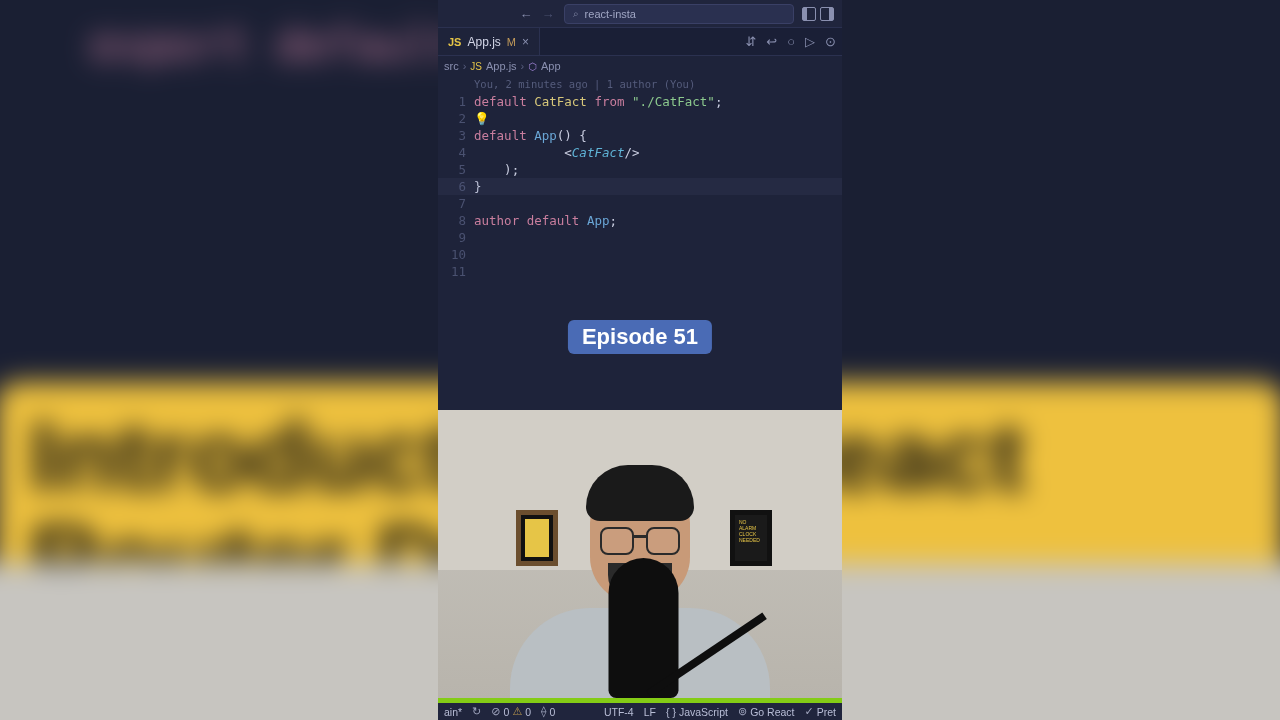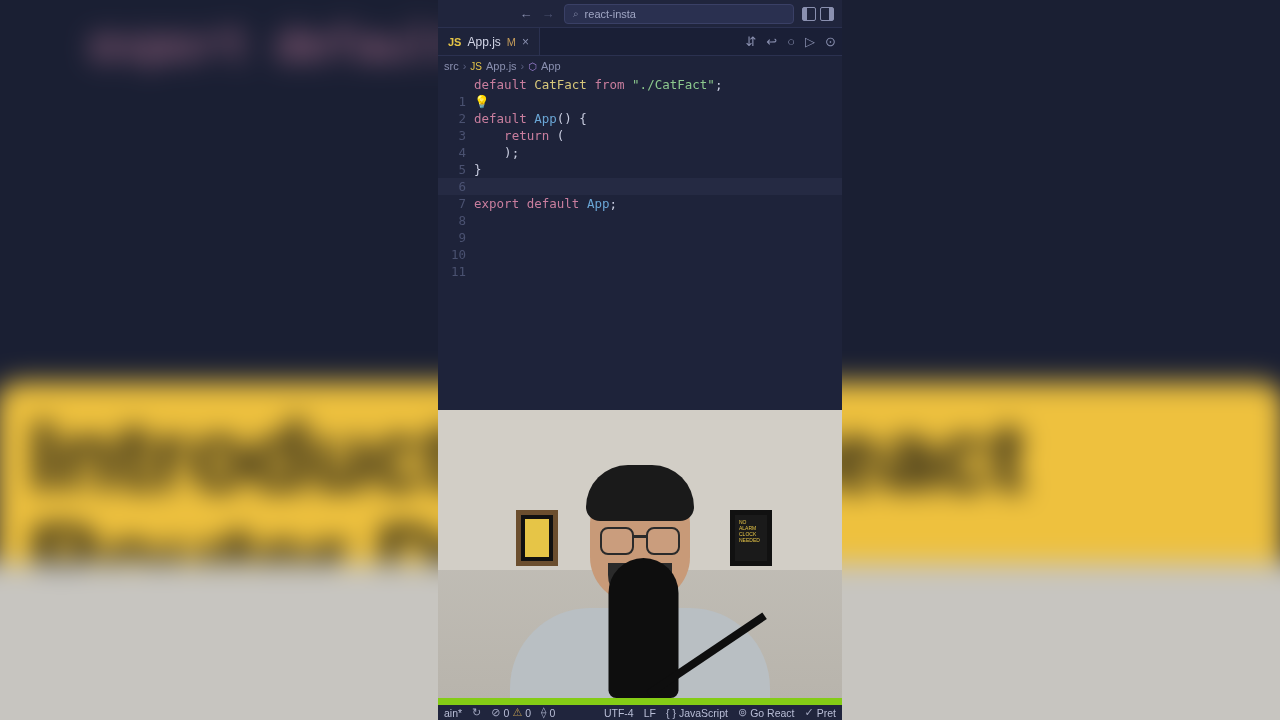--- a/index.html
+++ b/index.html
@@ -336,21 +336,21 @@
     bottom: 0; left: 0; right: 0;
     height: 22px;
     background: #20253d;
     display: flex;
     align-items: center;
     font-size: 10.5px;
     color: #b8bdd6;
     padding: 0 6px;
     gap: 10px;
     z-index: 40;
-    border-top: 7px solid #84cc16;
+    border-top: 5px solid #84cc16;
   }
   .statusbar .item { display: flex; align-items: center; gap: 3px; white-space: nowrap; }
   .statusbar .warn { color: #d0a850; }
   .statusbar .spacer { flex: 1; }
   .statusbar .ico { font-size: 11px; opacity: 0.85; }
 
 </style>
 </head>
 <body>
 
@@ -414,28 +414,29 @@
       <div>5</div>
       <div>6</div>
       <div>7</div>
       <div>8</div>
       <div>9</div>
       <div>10</div>
       <div>11</div>
     </div>
     <div class="code">
       <div class="hl-line"></div>
+      <div class="blame">You, 2 minutes ago | 1 author (You)</div>
       <div class="code-line"><span class="kw">default</span> <span class="ident">CatFact</span> <span class="kw">from</span> <span class="str">"./CatFact"</span><span class="punct">;</span></div>
       <div class="code-line"><span class="bulb">💡</span></div>
       <div class="code-line"><span class="kw">default</span> <span class="fn">App</span><span class="punct">() {</span></div>
-      <div class="code-line">    <span class="kw">return</span><span class="punct"> (</span></div>
+      <div class="code-line">            <span class="punct">&lt;</span><span class="comp">CatFact</span><span class="punct">/&gt;</span></div>
       <div class="code-line">    <span class="punct">);</span></div>
       <div class="code-line"><span class="punct">}</span></div>
       <div class="code-line"></div>
-      <div class="code-line"><span class="kw">export</span> <span class="kw">default</span> <span class="fn">App</span><span class="punct">;</span></div>
+      <div class="code-line"><span class="kw">author</span> <span class="kw">default</span> <span class="fn">App</span><span class="punct">;</span></div>
     </div>
   </div>
 
   <div class="video-area">
     <div class="wall-top"></div>
     <div class="frame" style="top:100px; left:78px;">
         <div class="inner-y"></div>
       </div>
     <div class="frame right-f" style="top:100px; right:70px;">
         <div class="inner-t">NO ALARM CLOCK NEEDED</div>
@@ -451,20 +452,21 @@
           <div class="lens"></div>
         </div>
         <div class="beard"></div>
       </div>
       <div class="mic">
           <div class="mic-arm"></div>
         </div>
     </div>
   </div>
 
+  <div class="ep-badge">Episode 51</div>
 
   <div class="statusbar">
     <span class="item">
         <span>ain*</span>
       </span>
     <span class="item">
         <span class="ico">↻</span>
       </span>
     <span class="item">
         <span class="ico">⊘</span>

